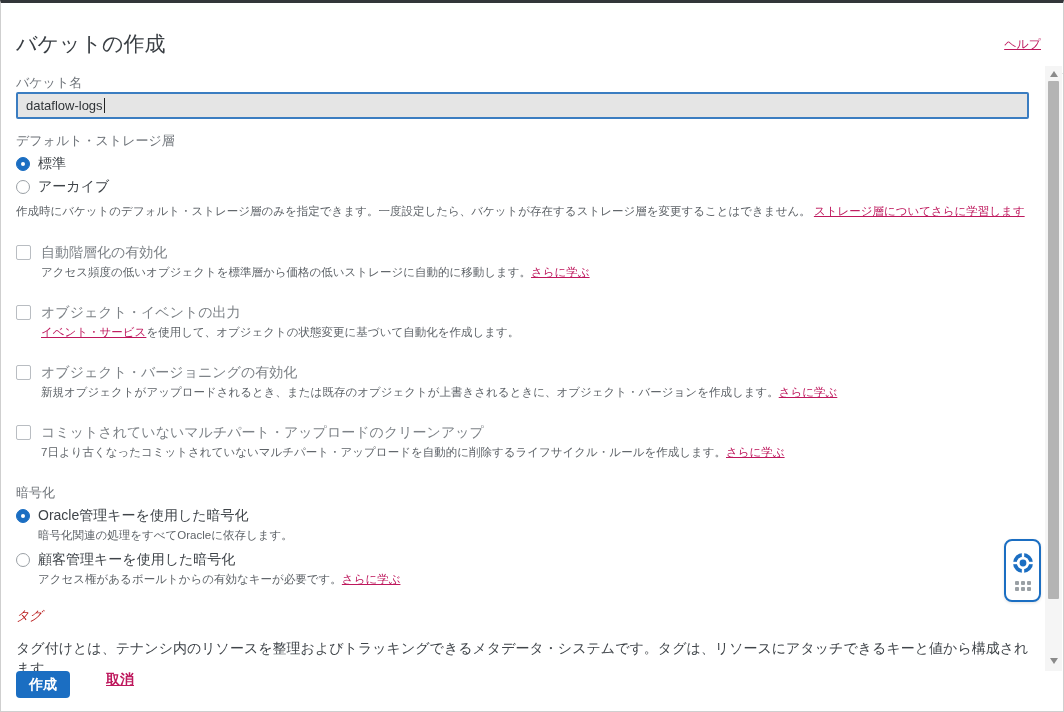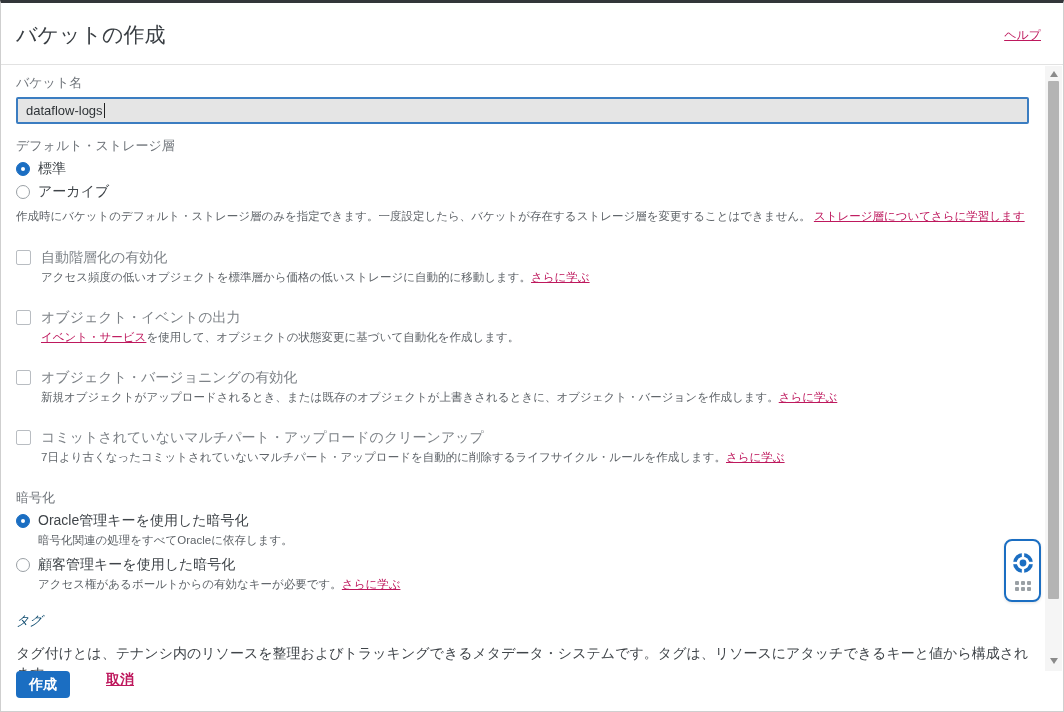--- a/index.html
+++ b/index.html
@@ -8,33 +8,33 @@
     font-family:"Liberation Sans","DejaVu Sans",sans-serif;
     background:#fff; color:#3f4449; position:relative; overflow:hidden;
   }
   .window {
     position:absolute; inset:0; background:#fff;
     border-left:1px solid #cfcfcf; border-right:1px solid #cfcfcf; border-bottom:1px solid #cfcfcf;
     border-top:3px solid #33363a;
   }
   
   .hdr {
-    position:absolute; top:3px; left:0; right:0; height:59px;
+    position:absolute; top:12px; left:0; right:0; height:59px;
     border-bottom:1px solid #e2e2e2; display:flex; align-items:center;
     padding:0 22px 0 15px; justify-content:space-between;
   }
   .hdr-title { font-size:21px; color:#3a3f44; font-weight:400; }
   a.lnk { color:#be185d; text-decoration:underline; cursor:pointer; }
   .hdr-help { font-size:12px; }
   
   .content {
     position:absolute; top:63px; left:0; right:18px; bottom:40px;
     padding:8px 16px 0 15px; overflow:hidden; background:#fff;
   }
-  .field-label { font-size:13px; color:#6f747a; margin-bottom:5px; }
+  .field-label { font-size:13px; color:#6f747a; }
   .bucket-input {
     width:100%; height:27px; border:2px solid #3b7dc1; border-radius:2px;
     background:#e5e5e5; font-size:13px; color:#2f3337; padding:0 8px;
     display:flex; align-items:center; font-family:inherit;
   }
   .caret { display:inline-block; width:1px; height:15px; background:#222; margin-left:1px; }
   .sect { margin-top:13px; }
   
   .radio-row { display:flex; align-items:center; margin-top:5px; }
   .radio {
@@ -54,21 +54,21 @@
   .chk-group { margin-top:24px; }
   .chk-row { display:flex; align-items:flex-start; }
   .checkbox {
     width:15px; height:15px; border:1px solid #b9bdc2; border-radius:2px;
     background:#fff; margin-right:10px; flex:0 0 auto; margin-top:1px;
   }
   .chk-label { font-size:14px; color:#7d8287; }
   .chk-desc { margin-left:25px; }
   .enc-desc { margin-left:22px; }
   
-  .tag-label { font-size:13px; color:#0c4a6e; font-style:italic; margin-top:20px; }
+  .tag-label { font-size:13px; color:#b91c1c; font-style:italic; margin-top:20px; }
   .tag-para { font-size:14px; color:#3f4449; margin-top:14px; line-height:1.4; }
   
   .ftr {
     position:absolute; left:1px; right:1px; bottom:1px; height:39px;
     background:#fff; display:flex; padding-left:14px; gap:36px;
   }
   .btn-primary {
     background:#1b6ec2; color:#fff; border:none; border-radius:4px;
     height:27px; padding:0 13px; font-size:14px; font-family:inherit;
     font-weight:bold; cursor:pointer;

